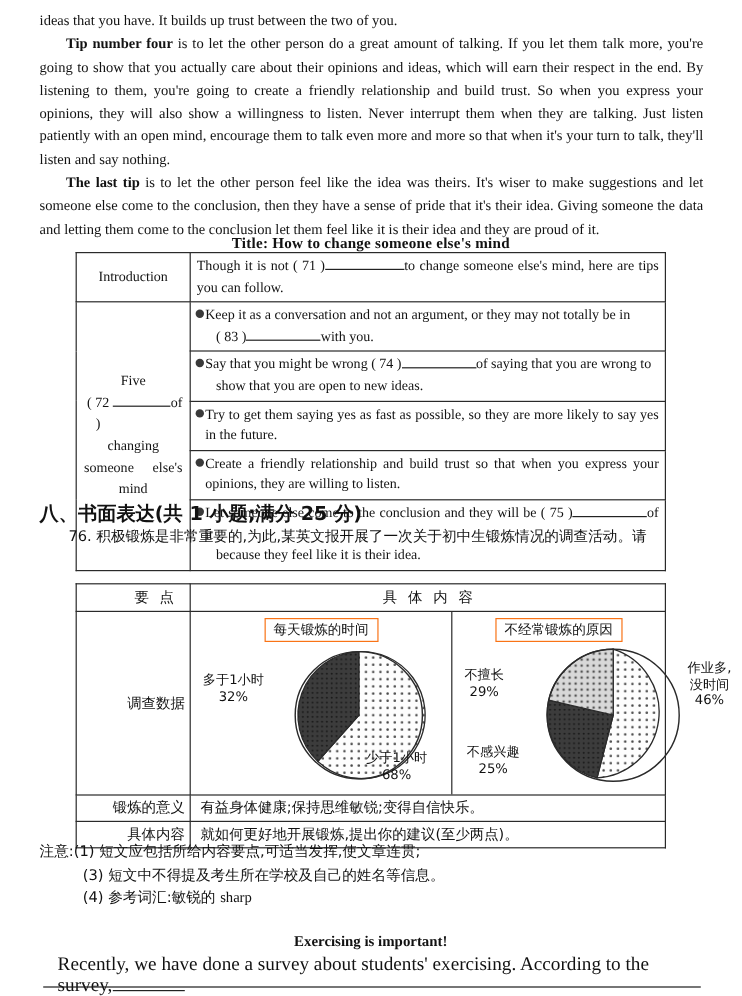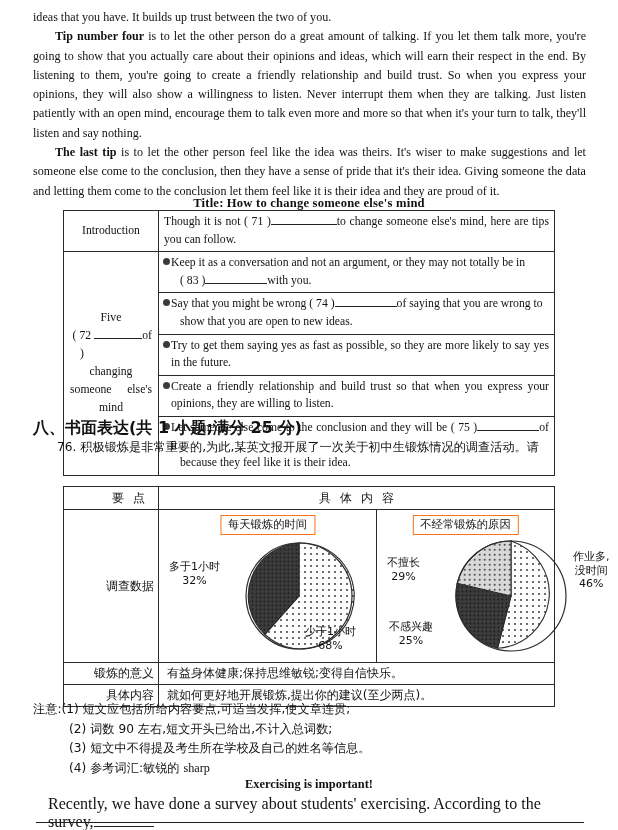--- a/index.html
+++ b/index.html
@@ -378,21 +378,20 @@
     </tr>
     <tr>
       <td class="k">具体内容</td>
       <td class="v">就如何更好地开展锻炼,提出你的建议(至少两点)。</td>
     </tr>
   </tbody>
     </table>
 
   <div class="notes">
     <span class="nrow">注意:(1) 短文应包括所给内容要点,可适当发挥,使文章连贯;</span>
-    <span class="nrow sub">(2) 词数 90 左右,短文开头已给出,不计入总词数;</span>
     <span class="nrow sub">(3) 短文中不得提及考生所在学校及自己的姓名等信息。</span>
     <span class="nrow sub"><span>(4) 参考词汇:敏锐的 </span><span class="en">sharp</span></span>
   </div>
 
   <div class="essay-title">Exercising is important!</div>
   <div class="essay-line"><span>Recently,  we have done a survey about students'  exercising. According to the survey,</span><span class="tail-blank"></span></div>
   <div class="rule"></div>
 
 </div>
 

